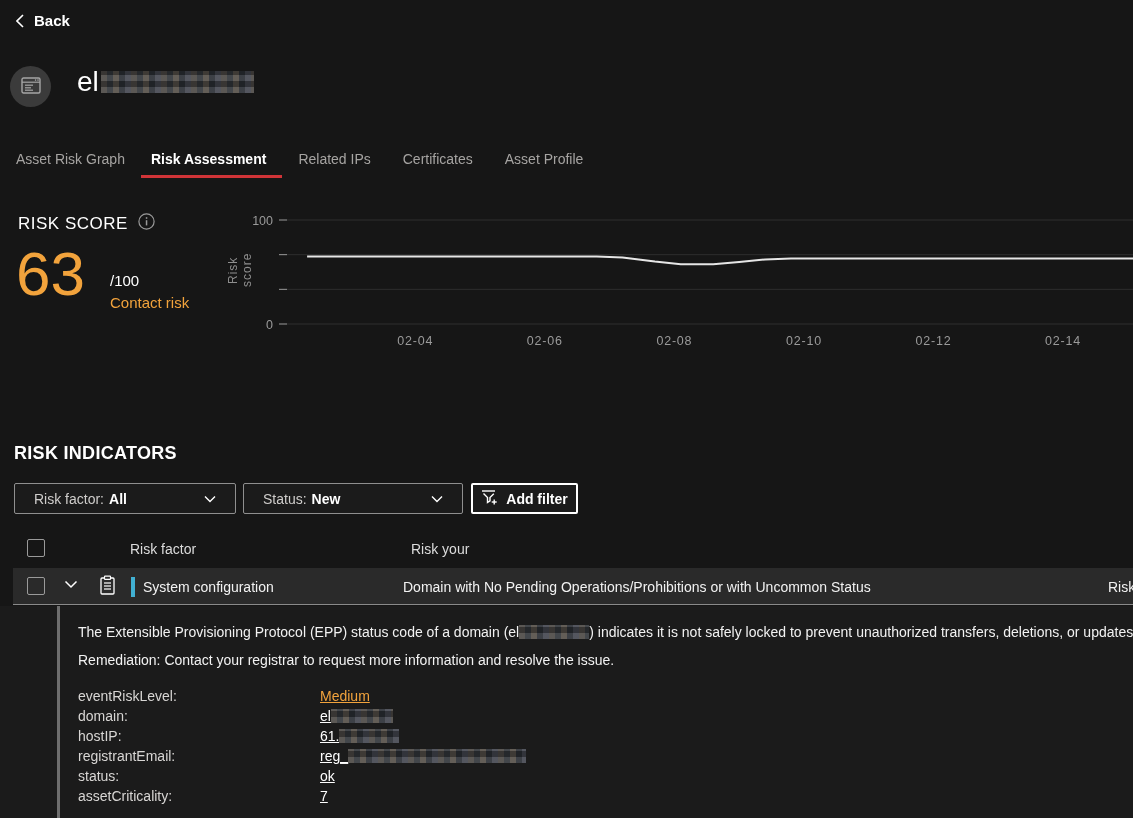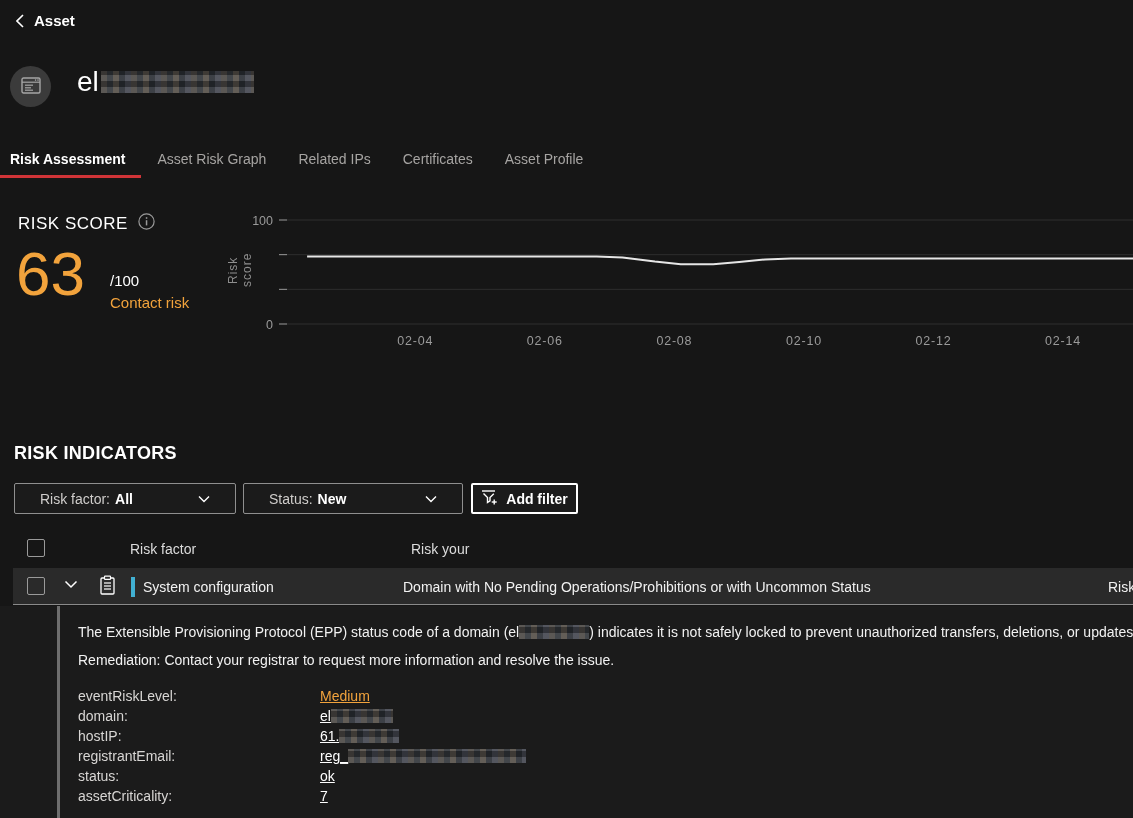--- a/index.html
+++ b/index.html
@@ -46,21 +46,21 @@
   .y-axis-label { top:238px; left:226px; width:18px; height:64px;
     writing-mode:vertical-rl; transform:rotate(180deg);
     color:#8e8e8e; font-size:12px; letter-spacing:1px; text-align:center; }
 
   .chart { top:213px; left:242px; width:891px; height:150px; }
 
   
   .ri-title { top:443px; left:14px; font-size:18px; font-weight:600; letter-spacing:.3px; color:#fff; }
 
   .dd { top:483px; height:31px; border:1px solid #8f8f8f; border-radius:2px;
-        background:#1b1b1b; display:flex; align-items:center; padding:0 25px; cursor:pointer; }
+        background:#1b1b1b; display:flex; align-items:center; padding:0 19px; cursor:pointer; }
   .dd .lbl { color:#cfcdcb; }
   .dd .val { color:#fff; font-weight:700; margin-left:5px; }
   .dd .chev { margin-left:auto; display:flex; }
   .dd1 { left:14px; width:222px; }
   .dd2 { left:243px; width:220px; }
   .addf { top:483px; left:471px; width:107px; height:31px; border:2px solid #ffffff; border-radius:2px;
           background:#1b1b1b; display:flex; align-items:center; justify-content:center; gap:8px;
           color:#fff; font-weight:700; cursor:pointer; }
 
   
@@ -95,21 +95,21 @@
 </style>
 </head>
 <body>
 
 <div class="abs back">
   <span>
     <svg width="8" height="14" viewBox="0 0 8 14">
         <polyline points="7,1 1,7 7,13" fill="none" stroke="#fff" stroke-width="1.6"></polyline>
       </svg>
   </span>
-  <span>Asset</span>
+  <span>Back</span>
 </div>
 
 <div class="abs avatar">
   <span>
     <svg width="20" height="17" viewBox="0 0 20 17">
       <rect x="1" y="1" width="18" height="15" rx="1.5" fill="none" stroke="#a6a6a6" stroke-width="1.4"></rect>
       <line x1="1" y1="5.2" x2="19" y2="5.2" stroke="#a6a6a6" stroke-width="1.2"></line>
       <circle cx="14.6" cy="3.1" r="0.8" fill="#a6a6a6"></circle>
         <circle cx="17" cy="3.1" r="0.8" fill="#a6a6a6"></circle>
       <line x1="4" y1="8.2" x2="12" y2="8.2" stroke="#a6a6a6" stroke-width="1.2"></line>
@@ -117,22 +117,22 @@
       <line x1="4" y1="13.2" x2="12" y2="13.2" stroke="#a6a6a6" stroke-width="1.2"></line>
     </svg>
   </span>
 </div>
 <div class="abs asset-title">
   <span>el</span>
   <span class="pixelated title-redact"></span>
 </div>
 
 <div class="abs tabs">
+  <div class="tab">Asset Risk Graph</div>
   <div class="tab first active">Risk Assessment</div>
-  <div class="tab">Asset Risk Graph</div>
   <div class="tab">Related IPs</div>
   <div class="tab">Certificates</div>
   <div class="tab">Asset Profile</div>
 </div>
 
 <div class="abs rs-title">
   <span>RISK SCORE</span>
   <span>
     <svg width="17" height="17" viewBox="0 0 17 17">
       <circle cx="8.5" cy="8.5" r="7.6" fill="none" stroke="#9a9a9a" stroke-width="1.2"></circle>

